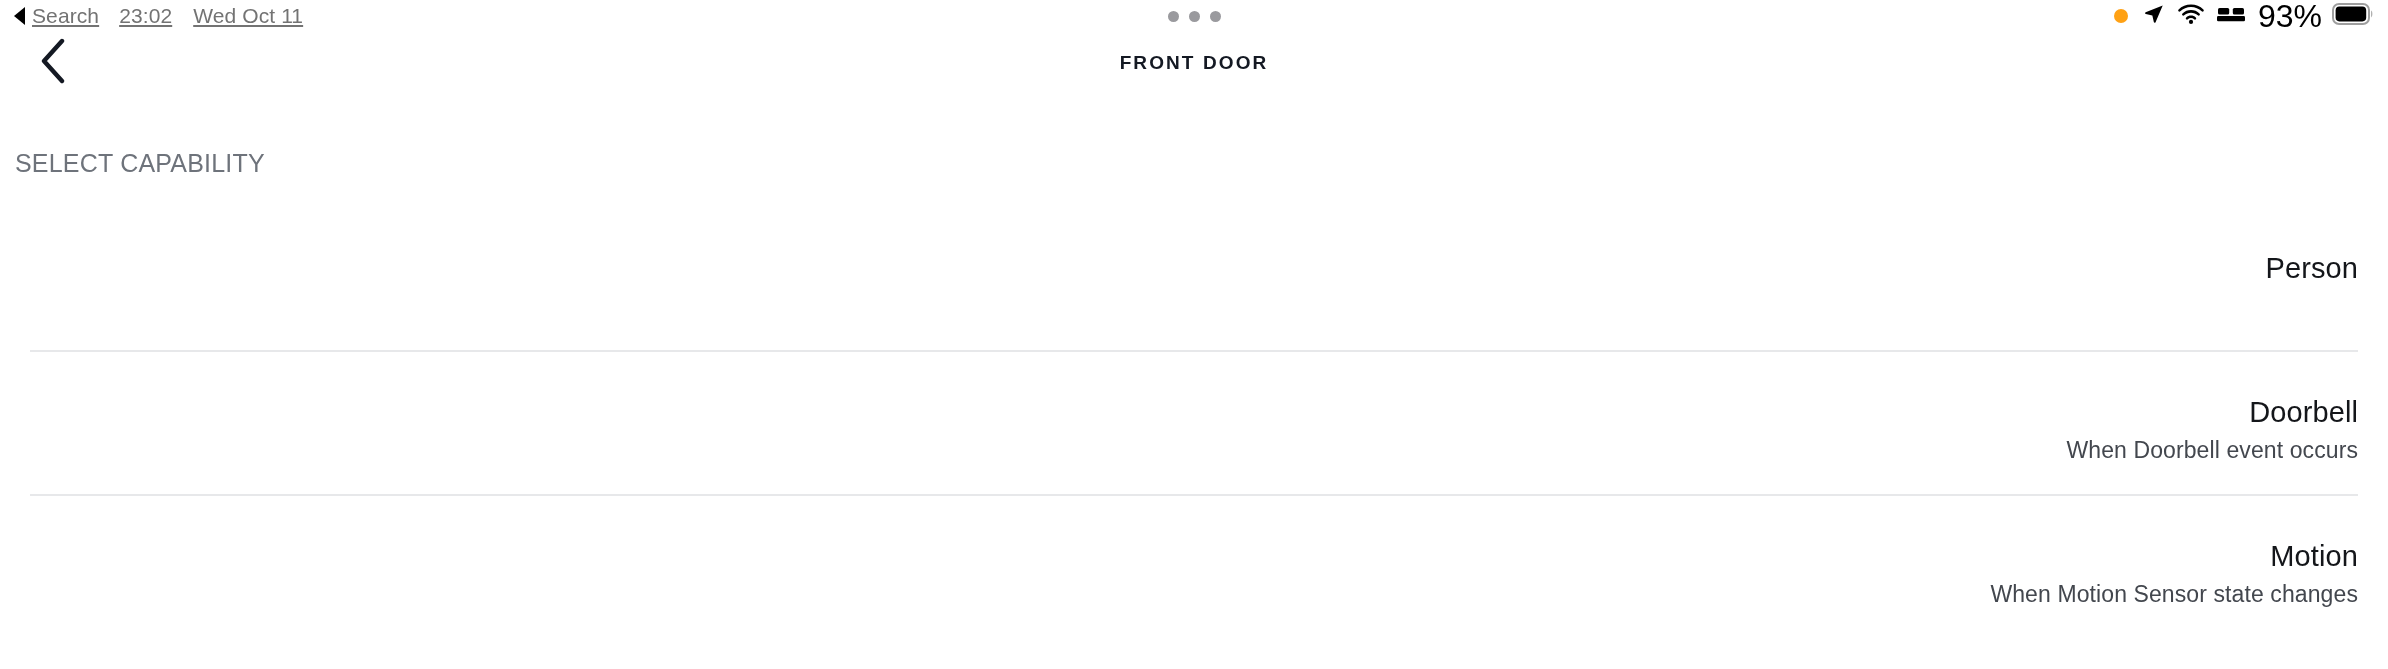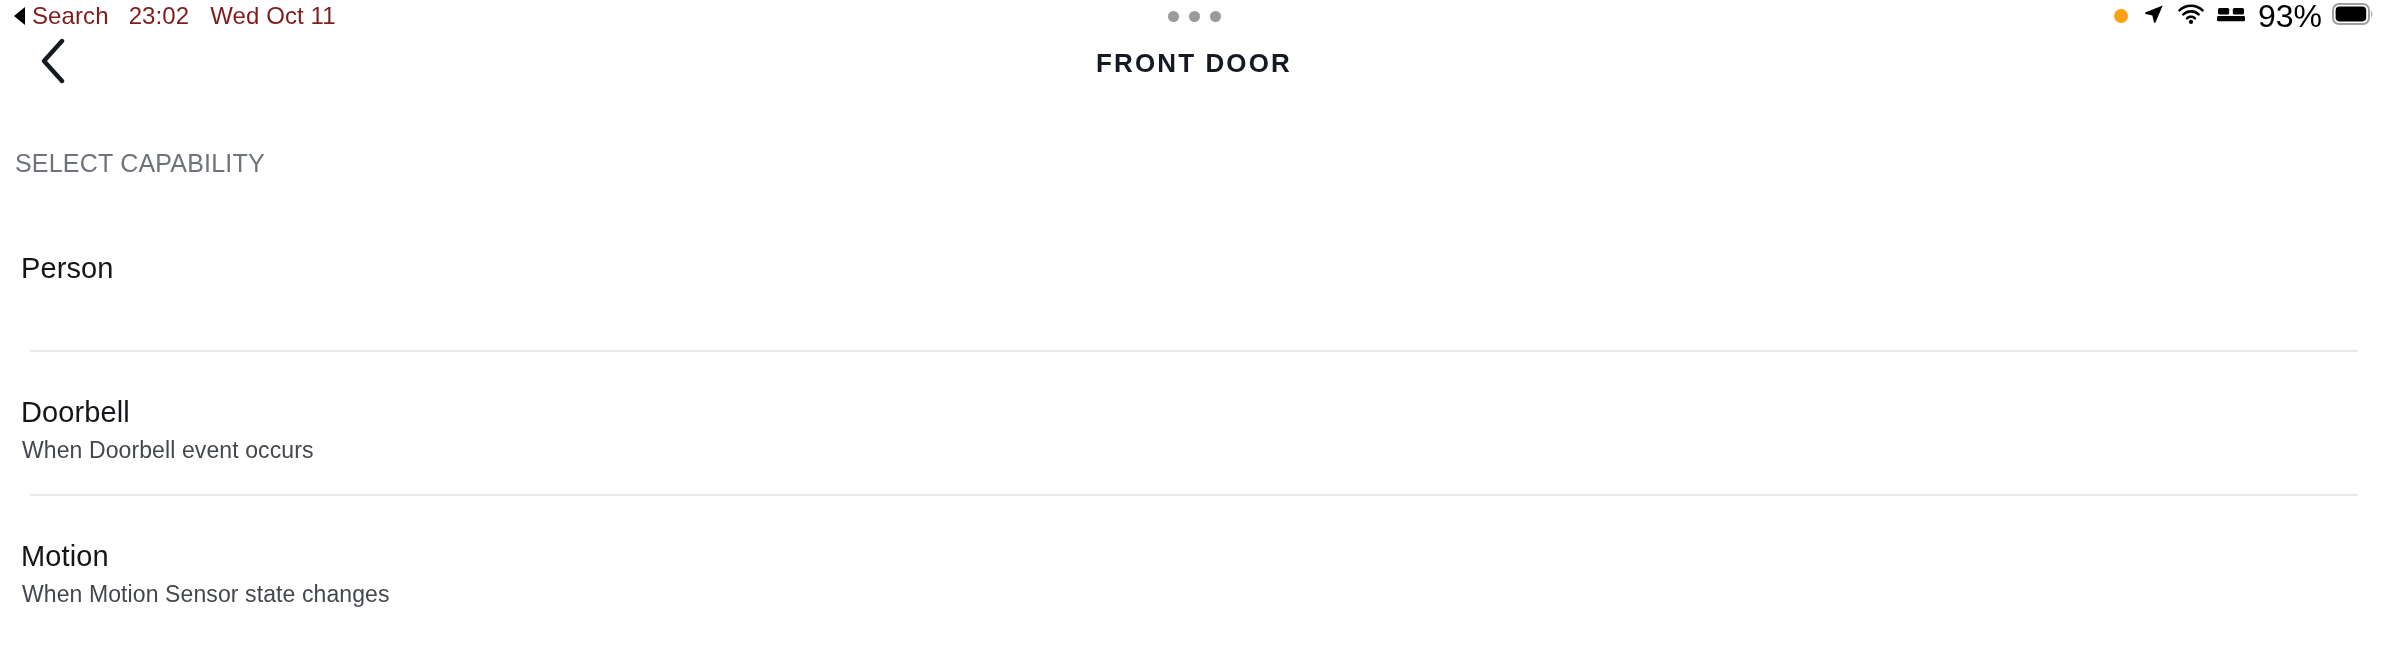--- a/index.html
+++ b/index.html
@@ -36,26 +36,27 @@
   .back-triangle {
     width: 0;
     height: 0;
     border-top: 9px solid transparent;
     border-bottom: 9px solid transparent;
     border-right: 11px solid #000000;
     margin-right: 7px;
     display: block;
   }
   .status-text {
-    font-size: 24px;
+    font-size: 21px;
     font-weight: 500;
-    color: #7f1d1d;
+    color: #737373;
     letter-spacing: 0.1px;
     line-height: 32px;
     white-space: nowrap;
+    text-decoration: underline;
   }
   .status-gap-sm { width: 20px; display: inline-block; }
   .status-gap-md { width: 21px; display: inline-block; }
 
   .status-center {
     position: absolute;
     left: 0;
     right: 0;
     top: 0;
     height: 32px;
@@ -124,21 +125,21 @@
     cursor: pointer;
   }
   .nav-title {
     position: absolute;
     left: 0;
     right: 0;
     top: 0;
     height: 62px;
     line-height: 62px;
     text-align: center;
-    font-size: 26px;
+    font-size: 19px;
     font-weight: bold;
     letter-spacing: 2.1px;
     color: #141923;
   }
 
   
   .section-label {
     position: absolute;
     top: 148px;
     left: 15px;
@@ -155,20 +156,21 @@
     top: 208px;
     left: 0;
     width: 2388px;
   }
   .capability-row {
     position: relative;
     height: 144px;
     box-sizing: border-box;
     padding: 42px 30px 0 21px;
     cursor: pointer;
+    text-align: right;
   }
   .capability-row .row-title {
     font-size: 29px;
     font-weight: 400;
     color: #14161a;
     line-height: 36px;
     letter-spacing: 0.1px;
     margin: 0;
   }
   .capability-row .row-subtitle {

